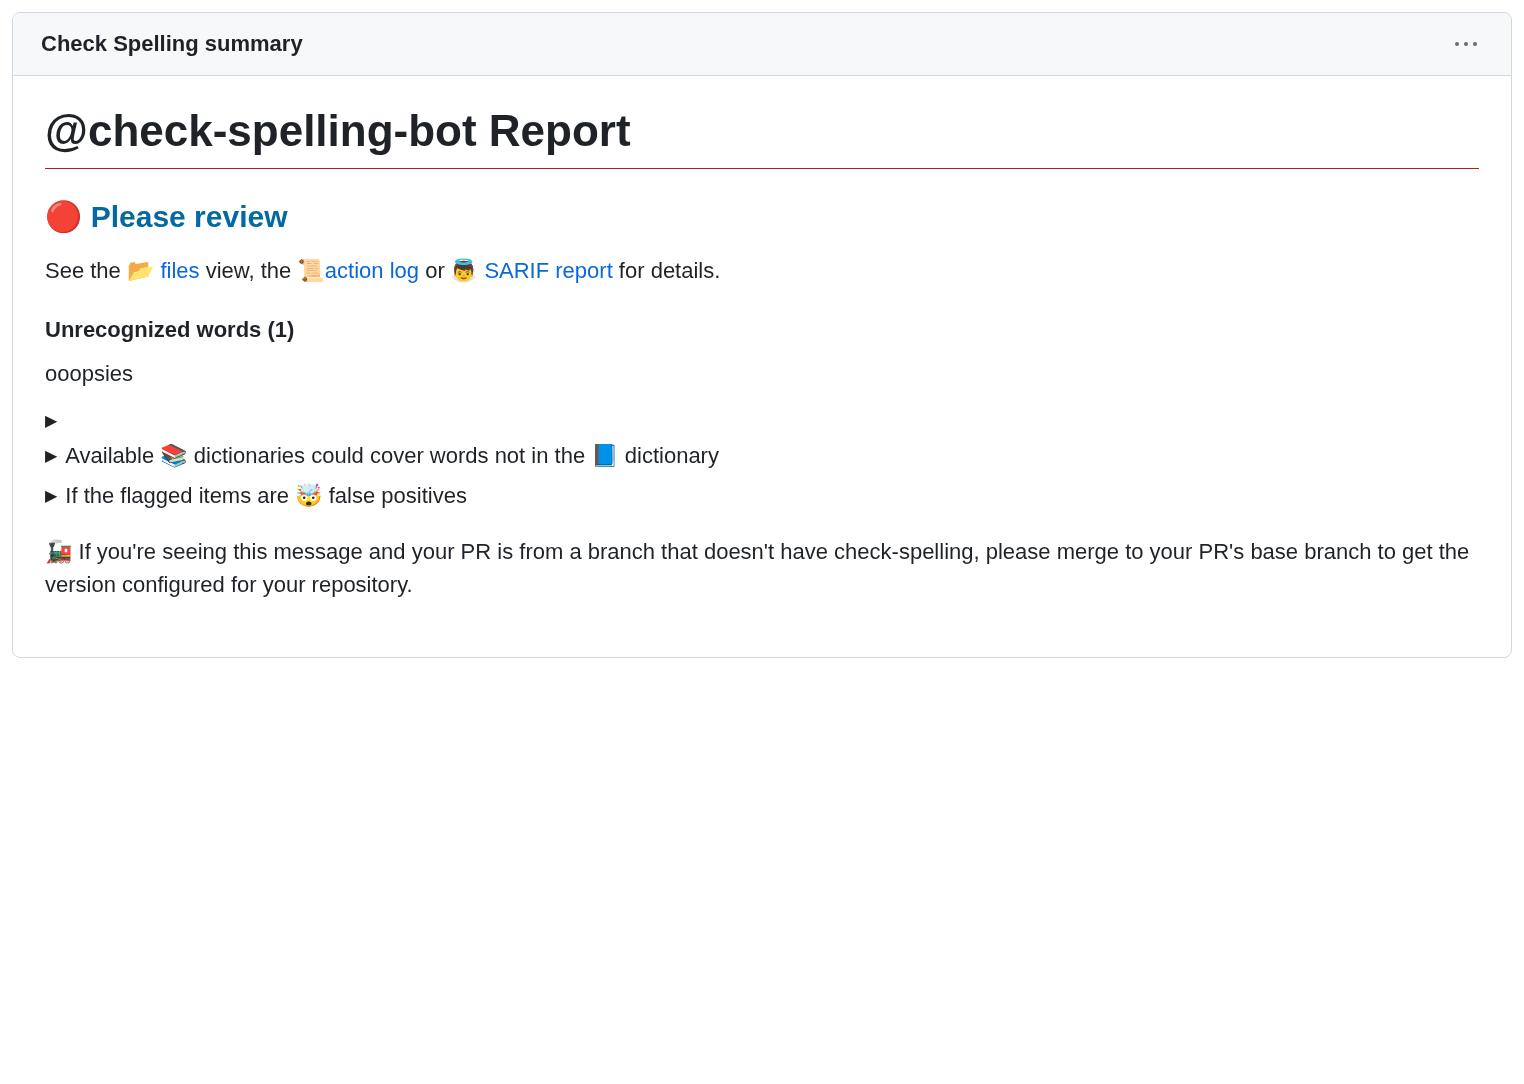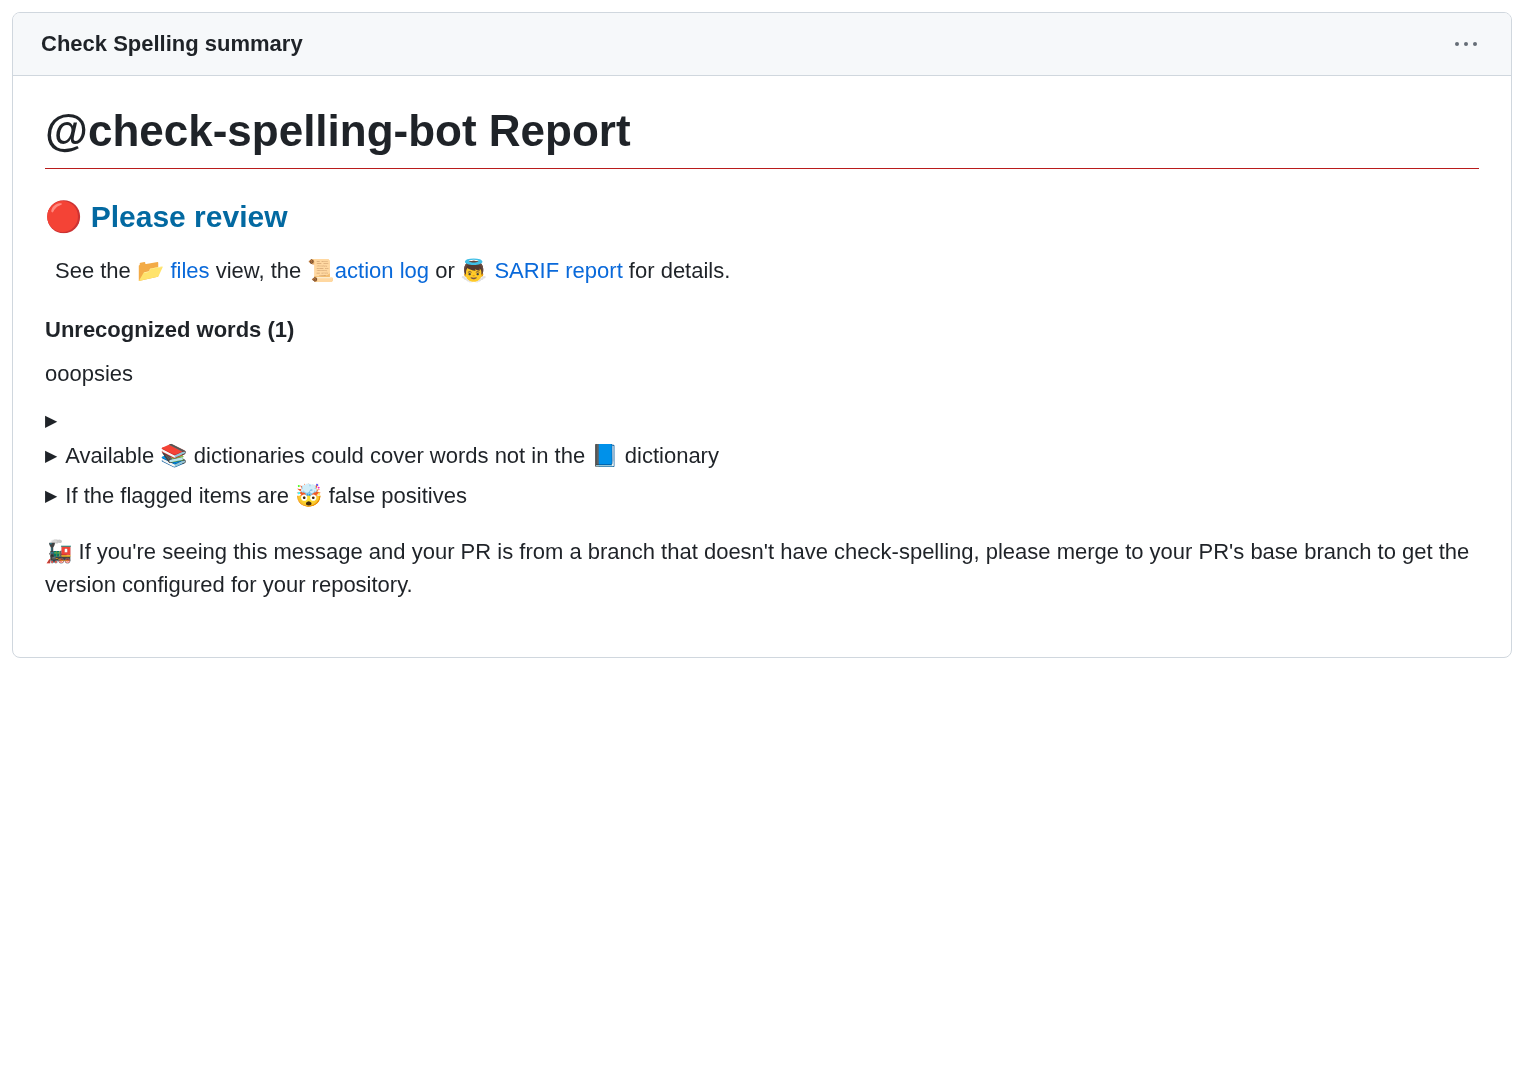--- a/index.html
+++ b/index.html
@@ -53,21 +53,21 @@
     color: #1f2328;
   }
   h2.review-heading {
     font-size: 30px;
     font-weight: 600;
     margin: 30px 0 20px 0;
     color: #0369a1;
   }
   p.body-line {
     font-size: 22px;
-    margin: 18px 10px;
+    margin: 18px 0;
     line-height: 1.5;
     color: #1f2328;
   }
   p.body-line a {
     color: #0969da;
     text-decoration: none;
   }
   p.section-sub {
     font-size: 22px;
     font-weight: 600;

